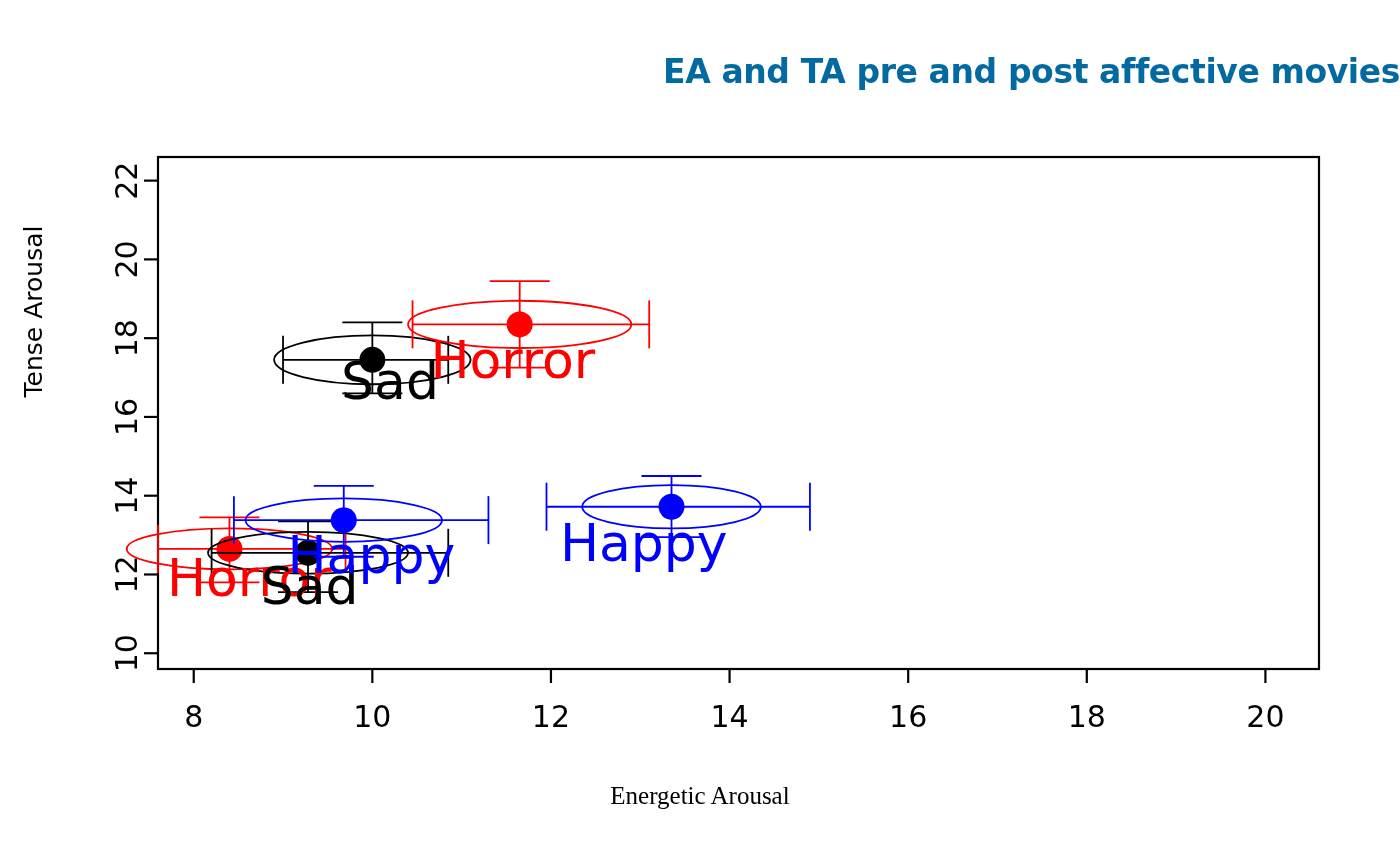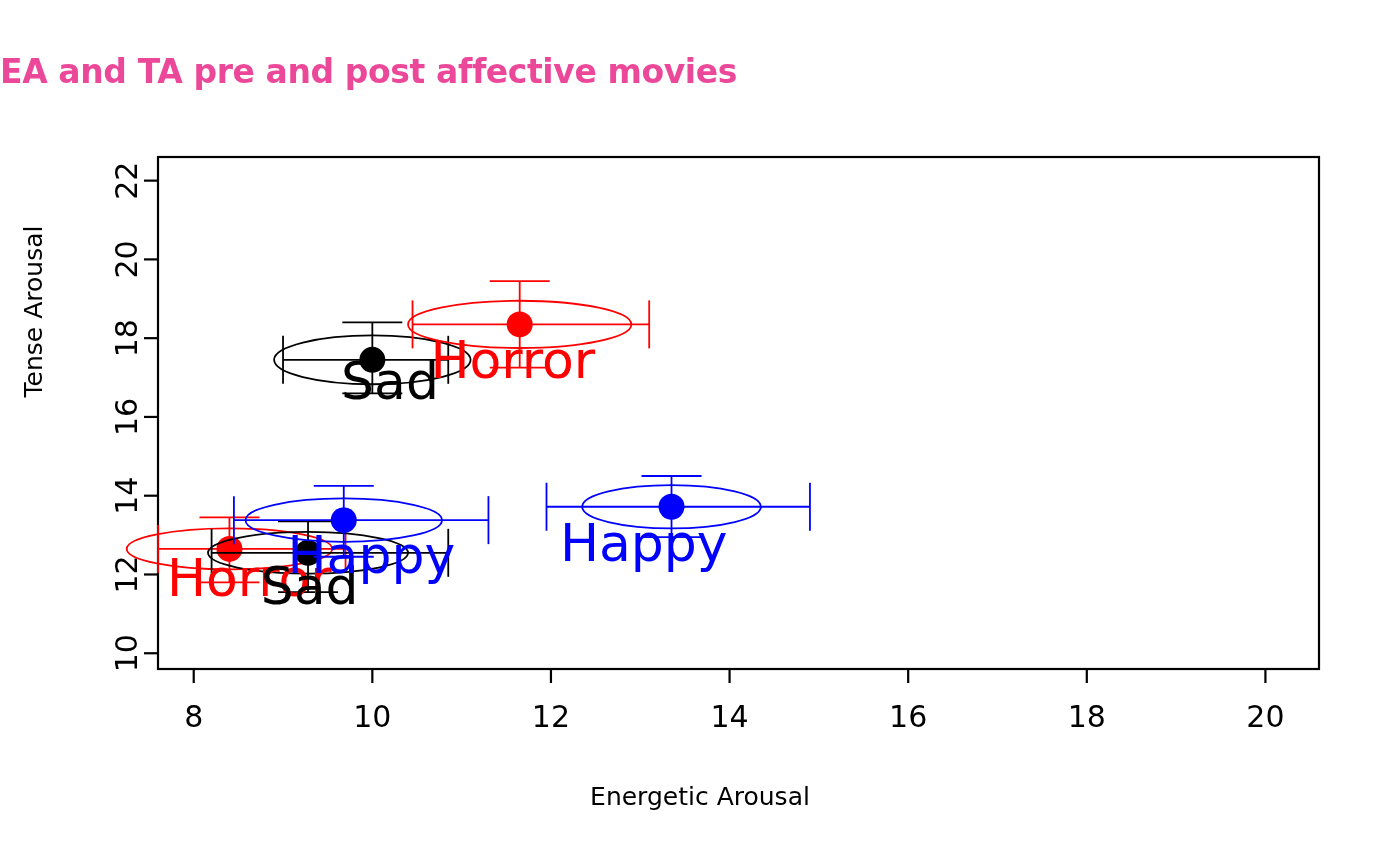--- a/index.html
+++ b/index.html
@@ -17,26 +17,26 @@
     position: relative;
     width: 1400px;
     height: 866px;
     background: #ffffff;
   }
   #chart-title {
     position: absolute;
     left: 0;
     top: 52px;
     width: 1400px;
-    text-align: left;
+    text-align: right;
     font-family: "DejaVu Sans", sans-serif;
     font-weight: 700;
     font-size: 33px;
     letter-spacing: -0.4px;
-    color: #ec4899;
+    color: #0369a1;
     white-space: nowrap;
   }
   #ylabel {
     position: absolute;
     left: -77px;
     top: 297px;
     width: 220px;
     text-align: center;
     transform: rotate(-90deg);
     font-size: 25px;
@@ -45,20 +45,21 @@
   }
   #xlabel {
     position: absolute;
     left: 0;
     top: 782px;
     width: 1400px;
     text-align: center;
     font-size: 25px;
     color: #000000;
     white-space: nowrap;
+    font-family: Liberation Serif, serif;
   }
   #plot-svg {
     position: absolute;
     left: 0;
     top: 0;
   }
 </style>
 </head>
 <body>
 

